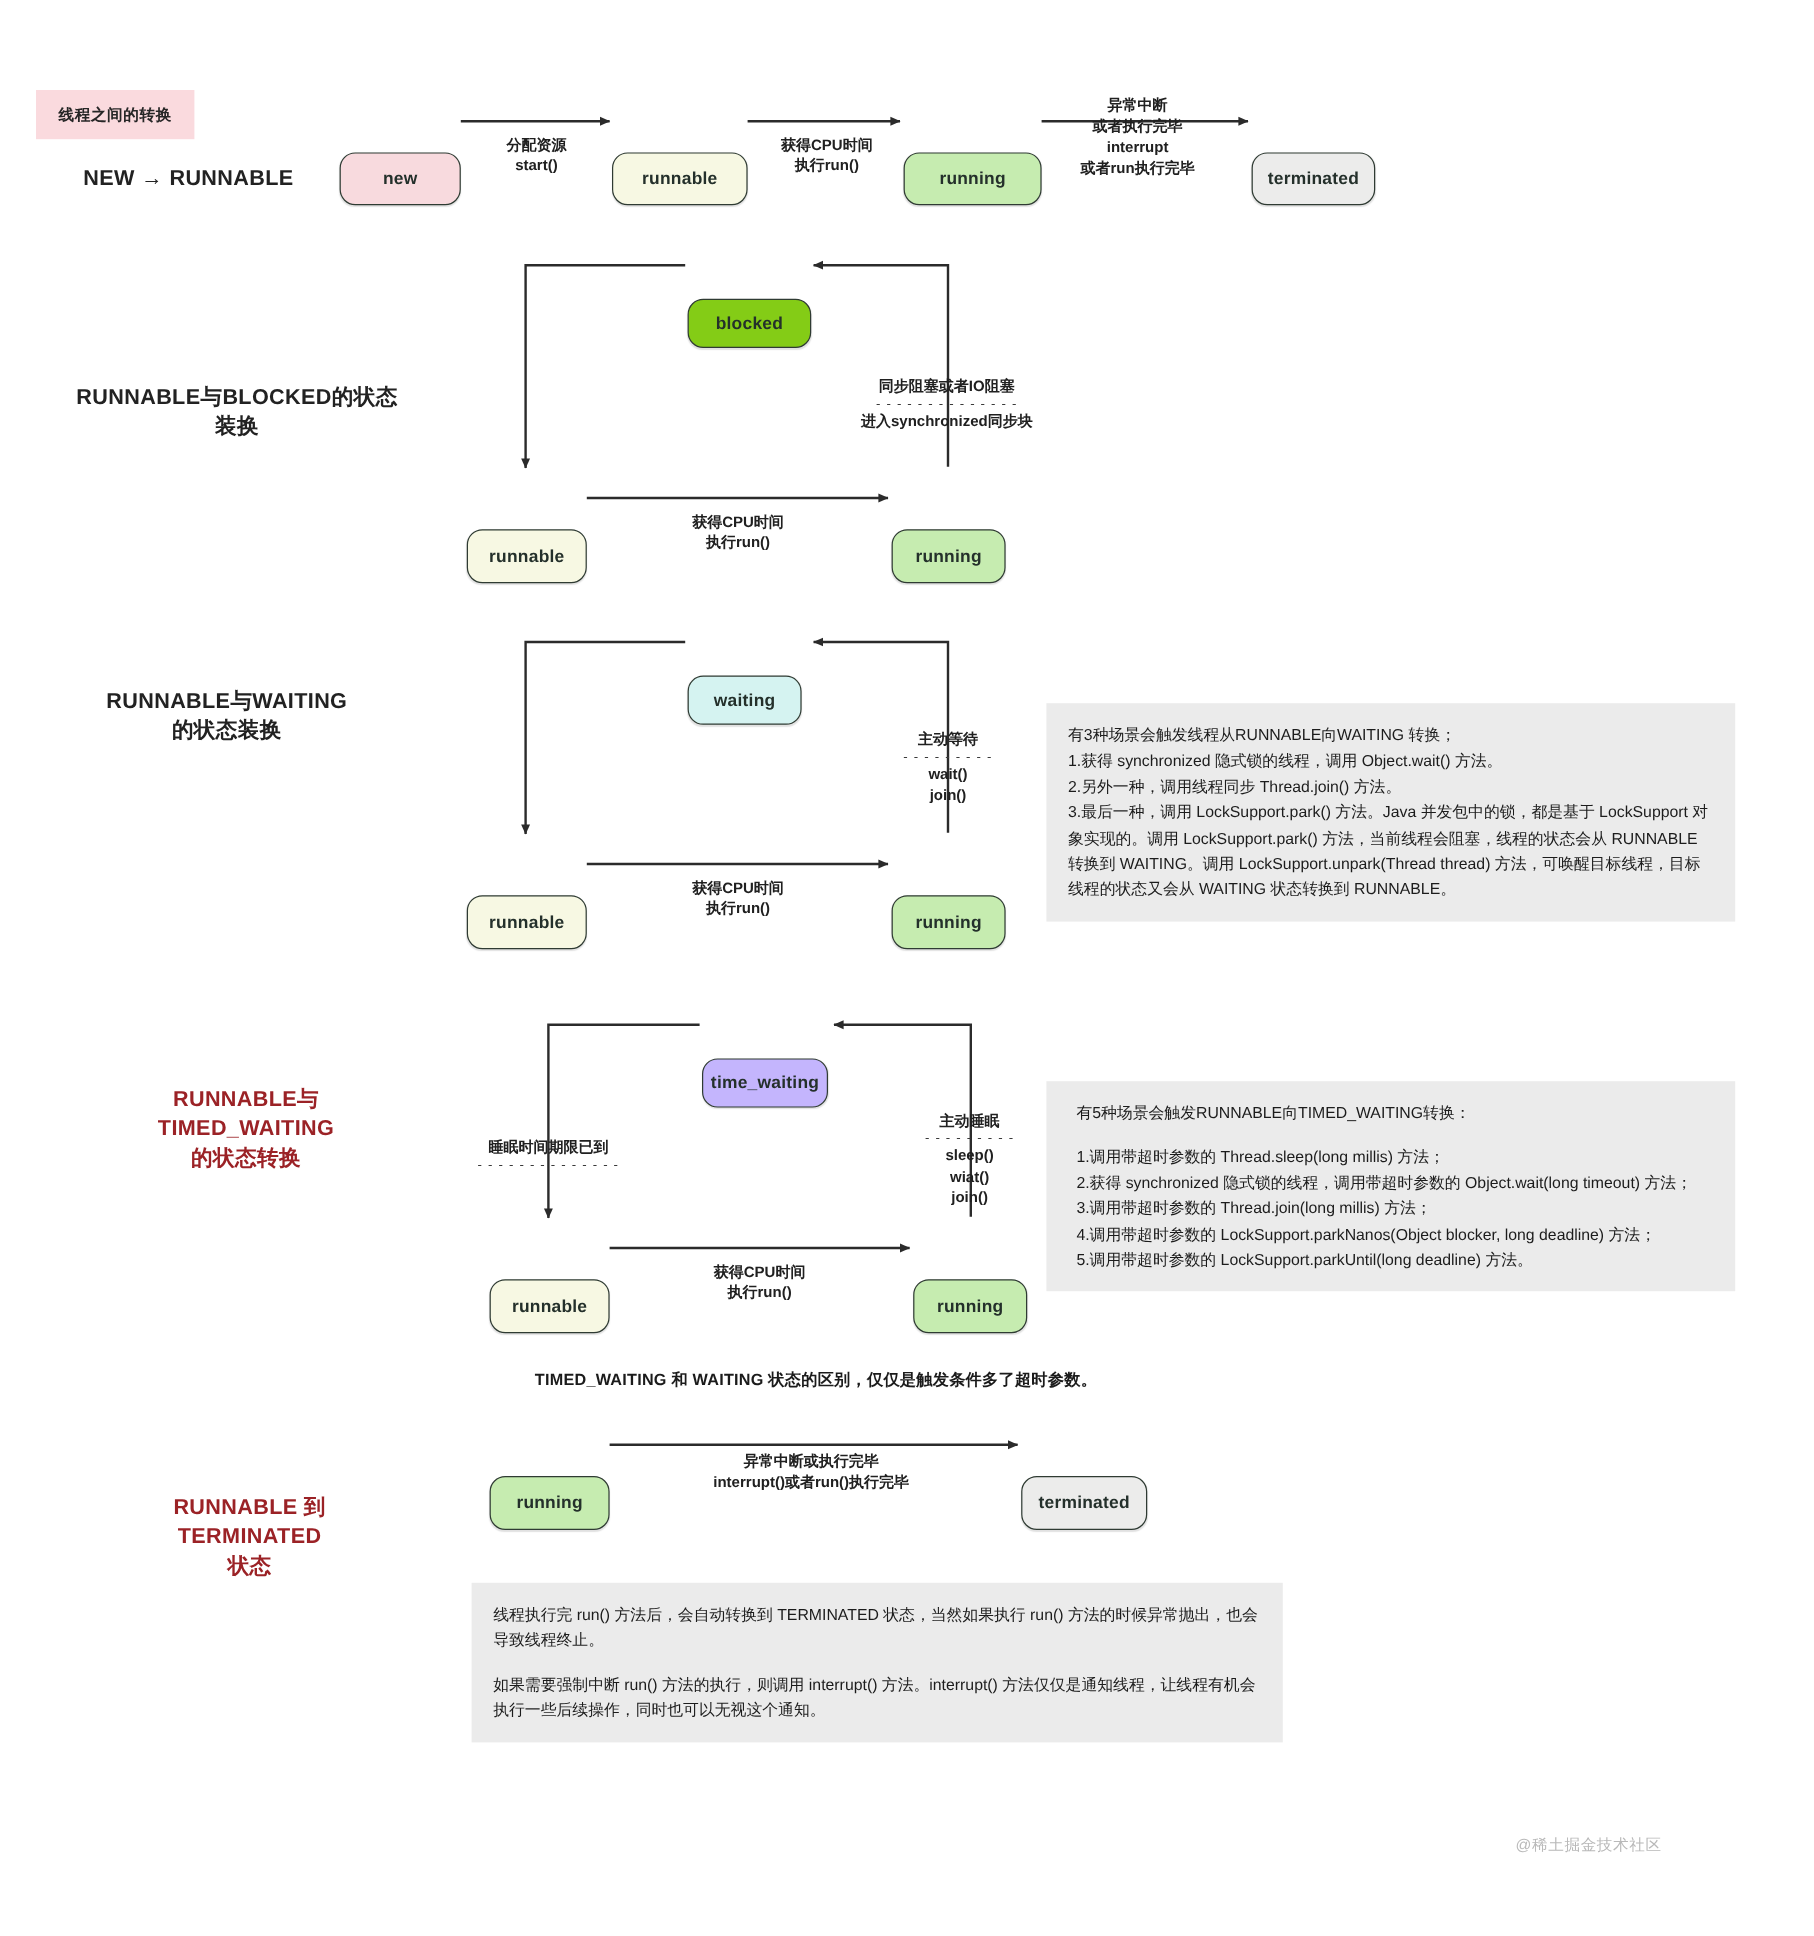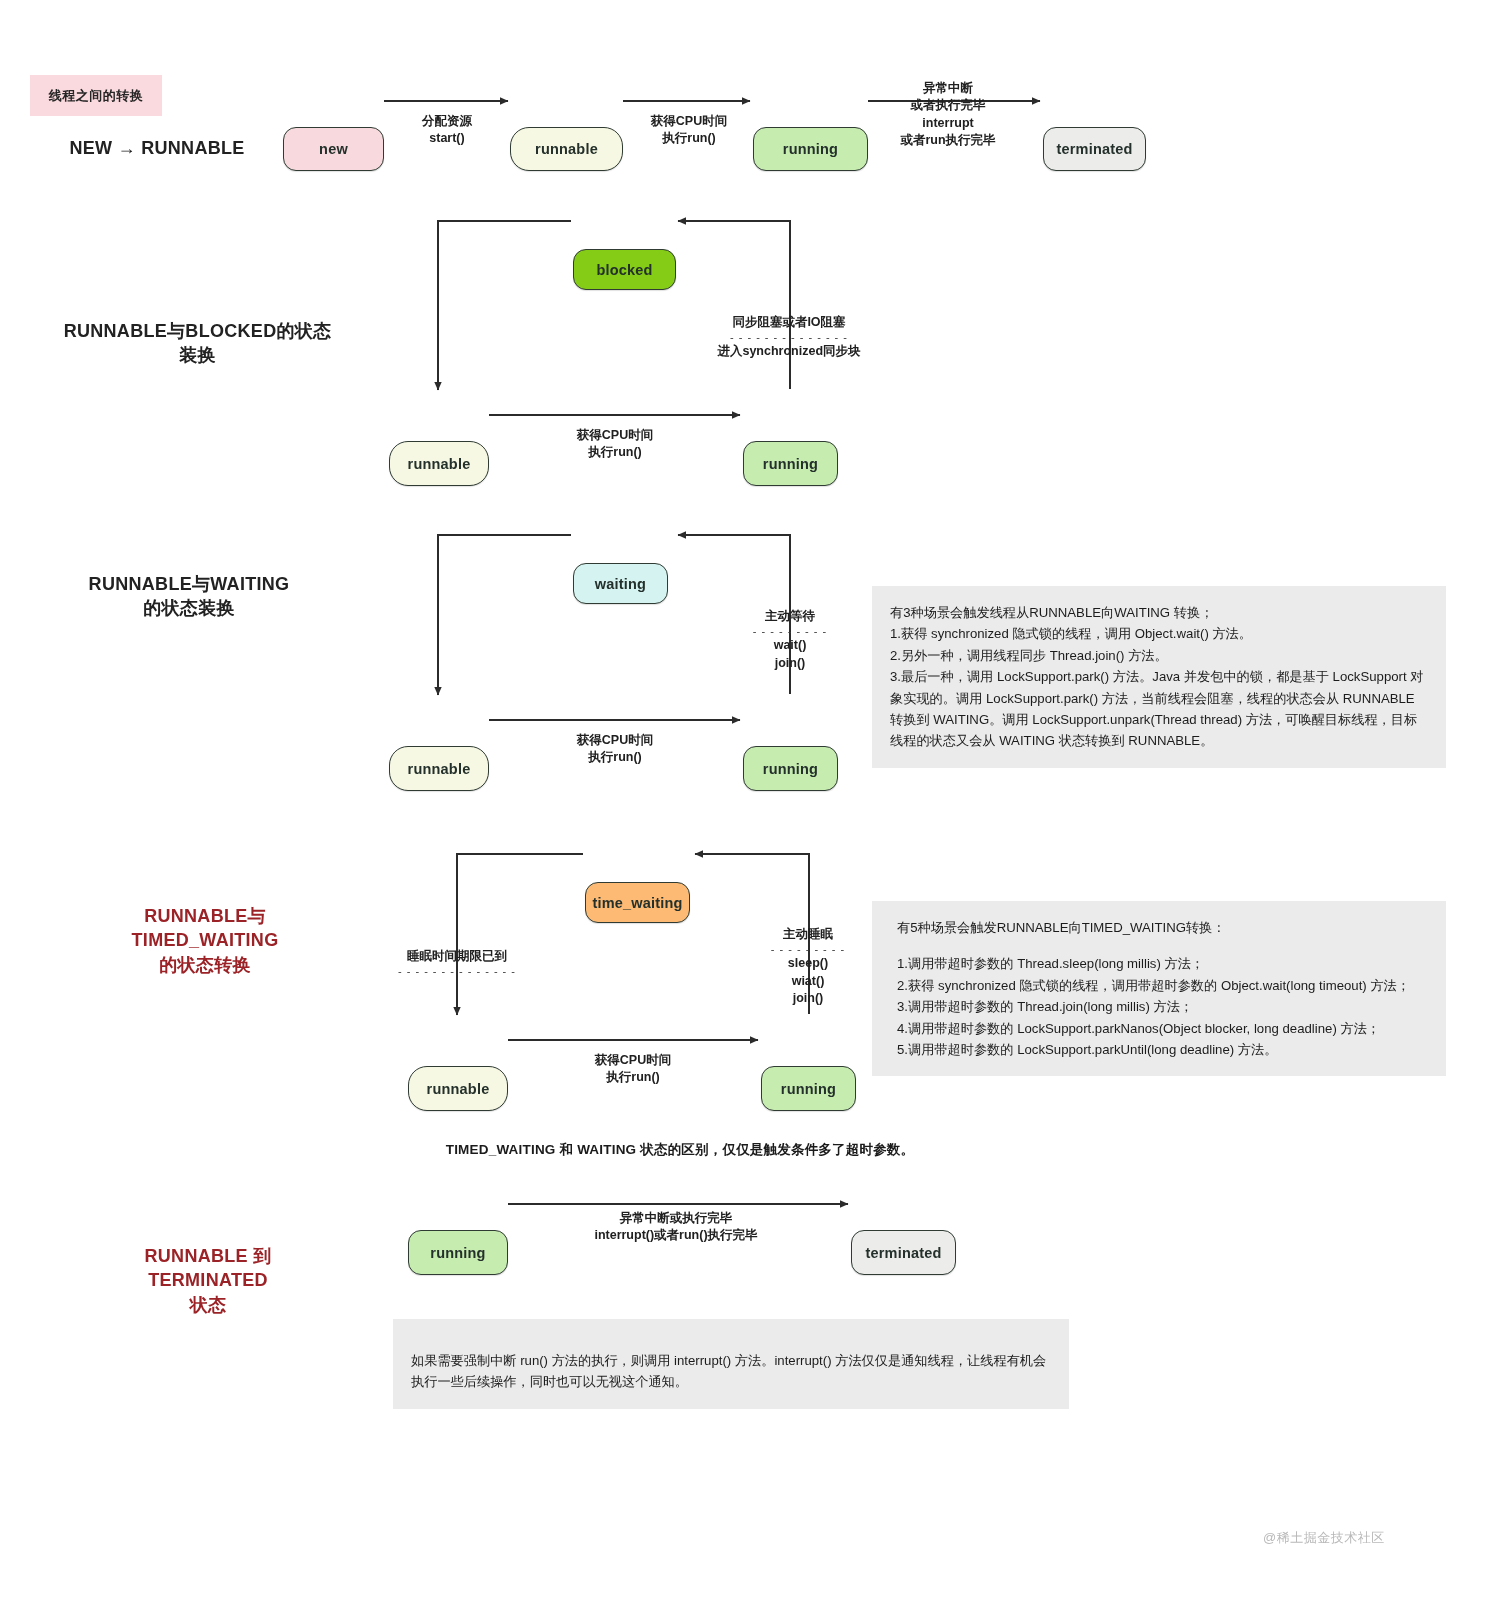--- a/index.html
+++ b/index.html
@@ -41,26 +41,26 @@
     display: flex; align-items: center; justify-content: center;
     border: 1.6px solid #2f3b33;
     border-radius: 13px;
     font-size: 14.5px;
     font-weight: 700;
     color: #24302b;
     letter-spacing: .2px;
     box-shadow: 0 1px 1px rgba(0,0,0,.12);
   }
   .node.new        { background: #f8dade; }
-  .node.runnable   { background: #f7f8e3; border-radius: 19px; }
+  .node.runnable   { background: #f7f8e3; }
   .node.running    { background: #c6ecb0; }
   .node.terminated { background: #ececeb; }
   .node.blocked    { background: #84cc16; }
   .node.waiting    { background: #d5f3f1; }
-  .node.timewait   { background: #fdba74; }
+  .node.timewait   { background: #c4b5fd; }
 
   
   .edge-label {
     font-size: 12.5px;
     font-weight: 700;
     color: #202020;
     line-height: 1.38;
     text-align: center;
     white-space: nowrap;
   }
@@ -269,18 +269,19 @@
   <div class="abs node running" style="left:408px; top:1182px; width:100px; height:45px;">running</div>
 
   <div class="abs edge-label" style="left:526px; top:1162px; width:300px;">
     <span>异常中断或执行完毕</span><br>
     <span>interrupt()或者run()执行完毕</span>
   </div>
 
   <div class="abs node terminated" style="left:851px; top:1182px; width:105px; height:45px;">terminated</div>
 
   <div class="abs info-box" style="left:393px; top:1271px; width:676px;">
+    <p>线程执行完 run() 方法后，会自动转换到 TERMINATED 状态，当然如果执行 run() 方法的时候异常抛出，也会导致线程终止。</p>
     <p class="gap">如果需要强制中断 run() 方法的执行，则调用 interrupt() 方法。interrupt() 方法仅仅是通知线程，让线程有机会执行一些后续操作，同时也可以无视这个通知。</p>
   </div>
 
   <div class="abs watermark" style="left:1263px; top:1481px;">@稀土掘金技术社区</div>
 
 </div>
 
 </body></html>

